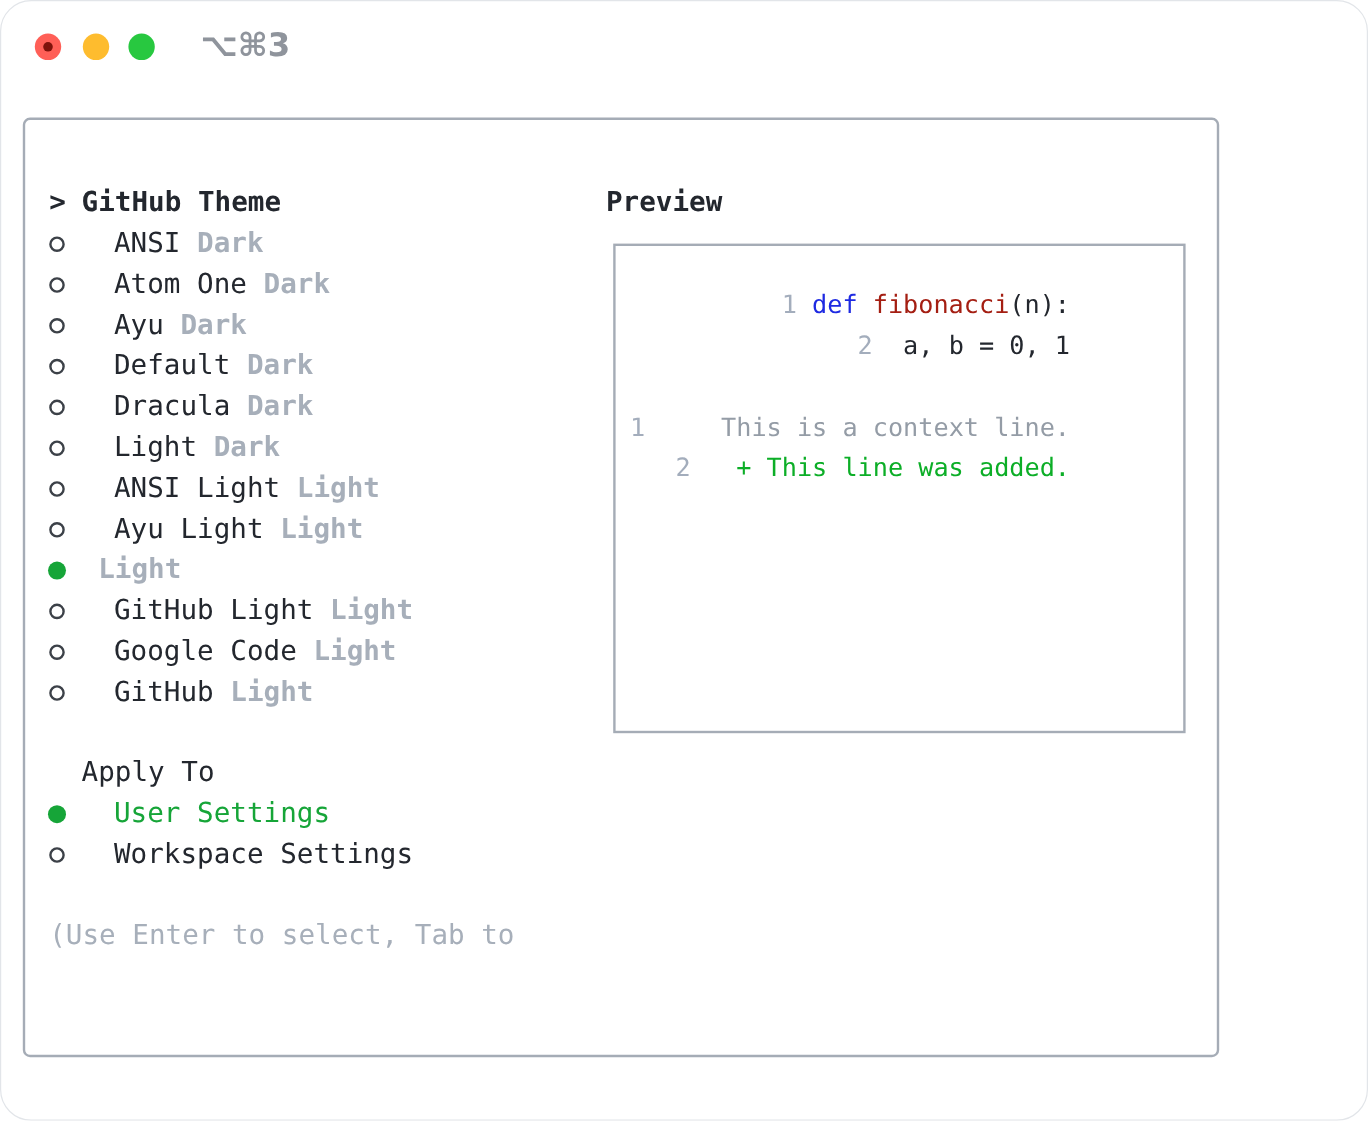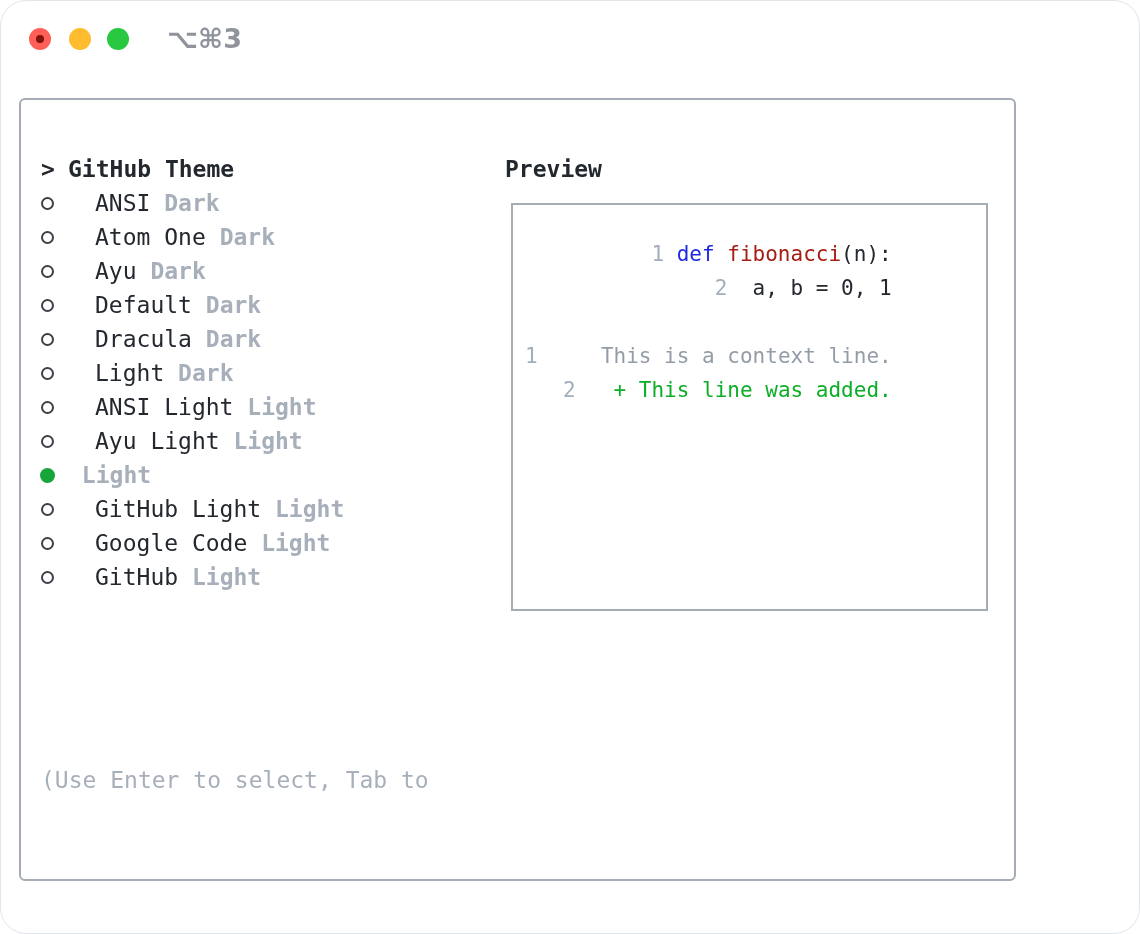--- a/index.html
+++ b/index.html
@@ -104,20 +104,26 @@
         <div class="row"><span class="marker"><span class="radio-off"></span></span><span class="opt-name">Dracula</span><span class="opt-variant">Dark</span></div>
         <div class="row"><span class="marker"><span class="radio-off"></span></span><span class="opt-name">Light</span><span class="opt-variant">Dark</span></div>
         <div class="row"><span class="marker"><span class="radio-off"></span></span><span class="opt-name">ANSI Light</span><span class="opt-variant">Light</span></div>
         <div class="row"><span class="marker"><span class="radio-off"></span></span><span class="opt-name">Ayu Light</span><span class="opt-variant">Light</span></div>
         <div class="row"><span class="marker"><span class="radio-on"></span></span><span class="opt-variant">Light</span></div>
         <div class="row"><span class="marker"><span class="radio-off"></span></span><span class="opt-name">GitHub Light</span><span class="opt-variant">Light</span></div>
         <div class="row"><span class="marker"><span class="radio-off"></span></span><span class="opt-name">Google Code</span><span class="opt-variant">Light</span></div>
         <div class="row"><span class="marker"><span class="radio-off"></span></span><span class="opt-name">GitHub</span><span class="opt-variant">Light</span></div>
       </div>
 
+    <div class="apply-list">
+      <div class="row apply-header">Apply To</div>
+
+    <div class="row"><span class="marker"><span class="radio-on"></span></span><span class="opt-name sel">User Settings</span></div>
+        <div class="row"><span class="marker"><span class="radio-off"></span></span><span class="opt-name">Workspace Settings</span></div>
+      </div>
 
     <div class="hint">
       <div class="row">(Use Enter to select, Tab to</div>
     </div>
 
     <div class="preview-label">Preview</div>
 
     <div class="preview-box">
       <div class="code">
 

